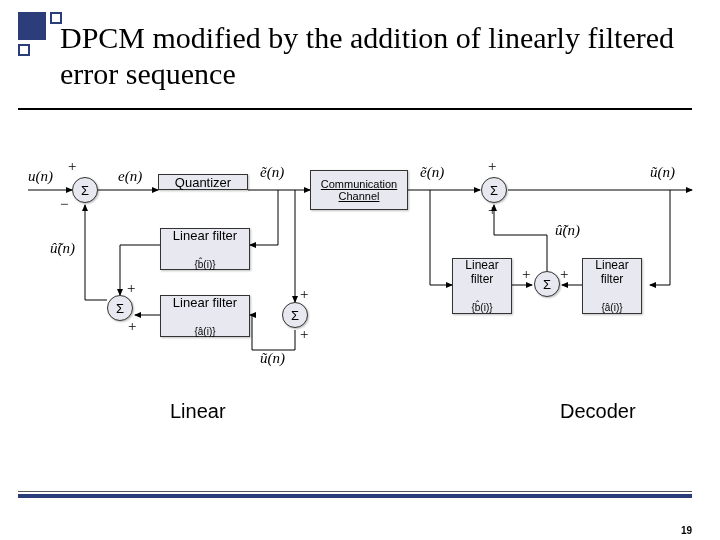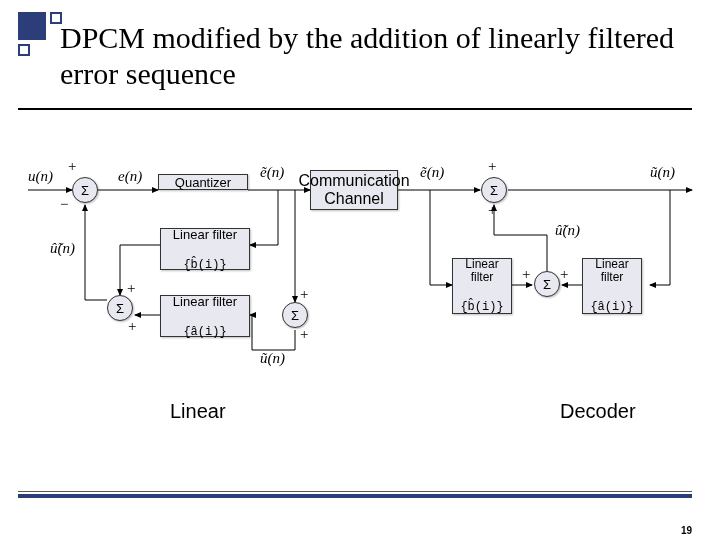--- a/index.html
+++ b/index.html
@@ -9,21 +9,21 @@
   .corner-decoration .sm1 { width: 12px; height: 12px; border: 2px solid #2c3e7a; position: absolute; top: 0; left: 32px; background: #fff; }
   .corner-decoration .sm2 { width: 12px; height: 12px; border: 2px solid #2c3e7a; position: absolute; top: 32px; left: 0; background: #fff; }
   .title { position: absolute; top: 20px; left: 60px; right: 40px; font-size: 30px; font-weight: normal; color: #000; line-height: 1.2; font-family: Liberation Serif, serif; }
   .top-rule { position: absolute; top: 108px; left: 18px; right: 28px; height: 2px; background: #000; }
   .diagram { position: absolute; top: 140px; left: 0; width: 720px; height: 330px; }
   .box { position: absolute; border: 1px solid #333; background: #e8e8f0; font-size: 13px; text-align: center; display: flex; flex-direction: column; align-items: center; justify-content: center; box-shadow: 1px 1px 2px rgba(0,0,0,0.25); }
   .sumnode { position: absolute; width: 26px; height: 26px; border: 1px solid #333; border-radius: 50%; background: #e8e8f0; font-size: 13px; display: flex; align-items: center; justify-content: center; box-shadow: 1px 1px 2px rgba(0,0,0,0.25); }
   .sig { position: absolute; font-size: 15px; font-style: italic; font-family: 'Times New Roman', serif; }
   .sign { position: absolute; font-size: 15px; font-family: 'Times New Roman', serif; }
   .sub-label { position: absolute; font-size: 20px; font-weight: normal; }
-  .coeff { font-size: 12px; font-family: Liberation Mono, monospace; margin-top: 16px; }
+  .coeff { font-size: 10px; font-family: Liberation Sans, sans-serif; margin-top: 16px; }
   .bottom-rule { position: absolute; bottom: 42px; left: 18px; right: 28px; height: 4px; background: #2c3e7a; }
   .bottom-rule::before { content: ""; position: absolute; top: -3px; left: 0; right: 0; height: 1px; background: #555; }
   .page-num { position: absolute; bottom: 4px; right: 28px; font-size: 10px; font-weight: bold; }
   svg.wires { position: absolute; top: 0; left: 0; width: 720px; height: 330px; }
 </style>
 </head>
 <body>
 
 <div class="corner-decoration">
   <div class="big"></div>
@@ -86,21 +86,21 @@
 </svg>
 
 <div class="sumnode" style="left:72px; top:37px;">Σ</div>
 <span class="sign" style="left:68px; top:18px;">+</span>
 <span class="sign" style="left:60px; top:56px;">−</span>
 
 <div class="box" style="left:158px; top:34px; width:90px; height:16px;">
   <span>Quantizer</span>
 </div>
 
-<div class="box" style="left:310px; top:30px; width:88px; height:40px; font-size:16px; line-height:1.1;">
+<div class="box" style="left:310px; top:30px; width:98px; height:40px; font-size:11px; line-height:1.1;text-decoration:underline;">
   <span>Communication</span>
   <span>Channel</span>
 </div>
 
 <div class="box" style="left:160px; top:88px; width:90px; height:42px;">
   <span>Linear filter</span>
   <span class="coeff">{b̂(i)}</span>
 </div>
 
 <div class="box" style="left:160px; top:155px; width:90px; height:42px;">

